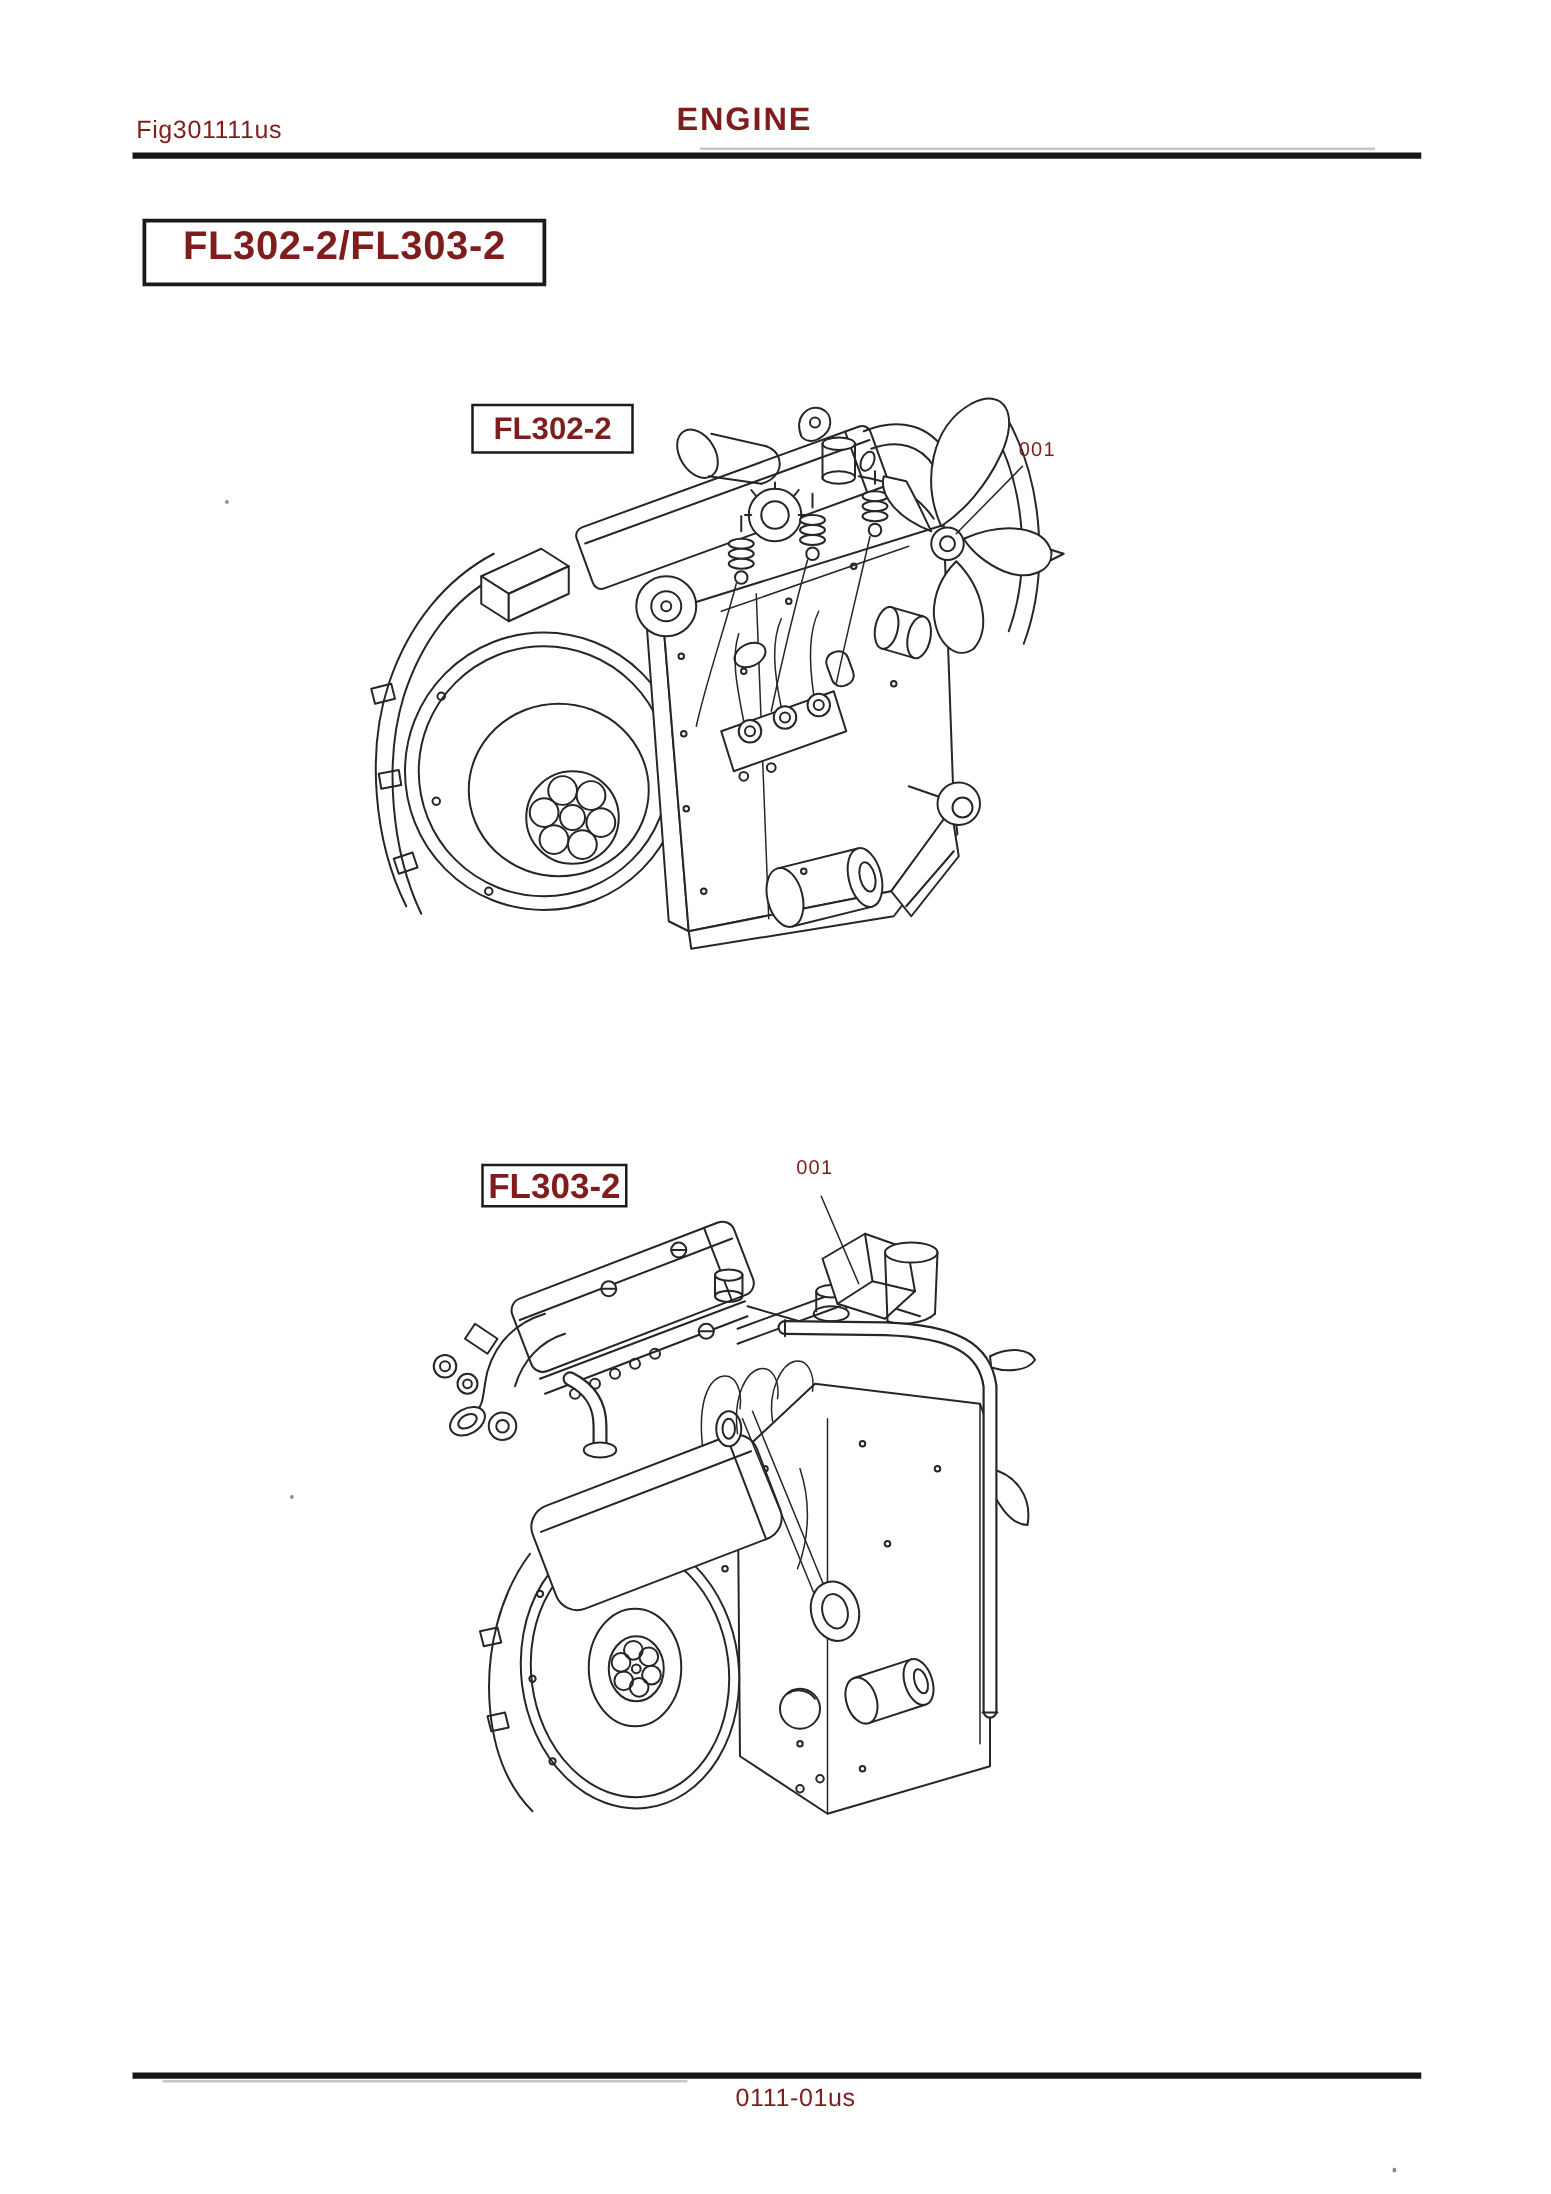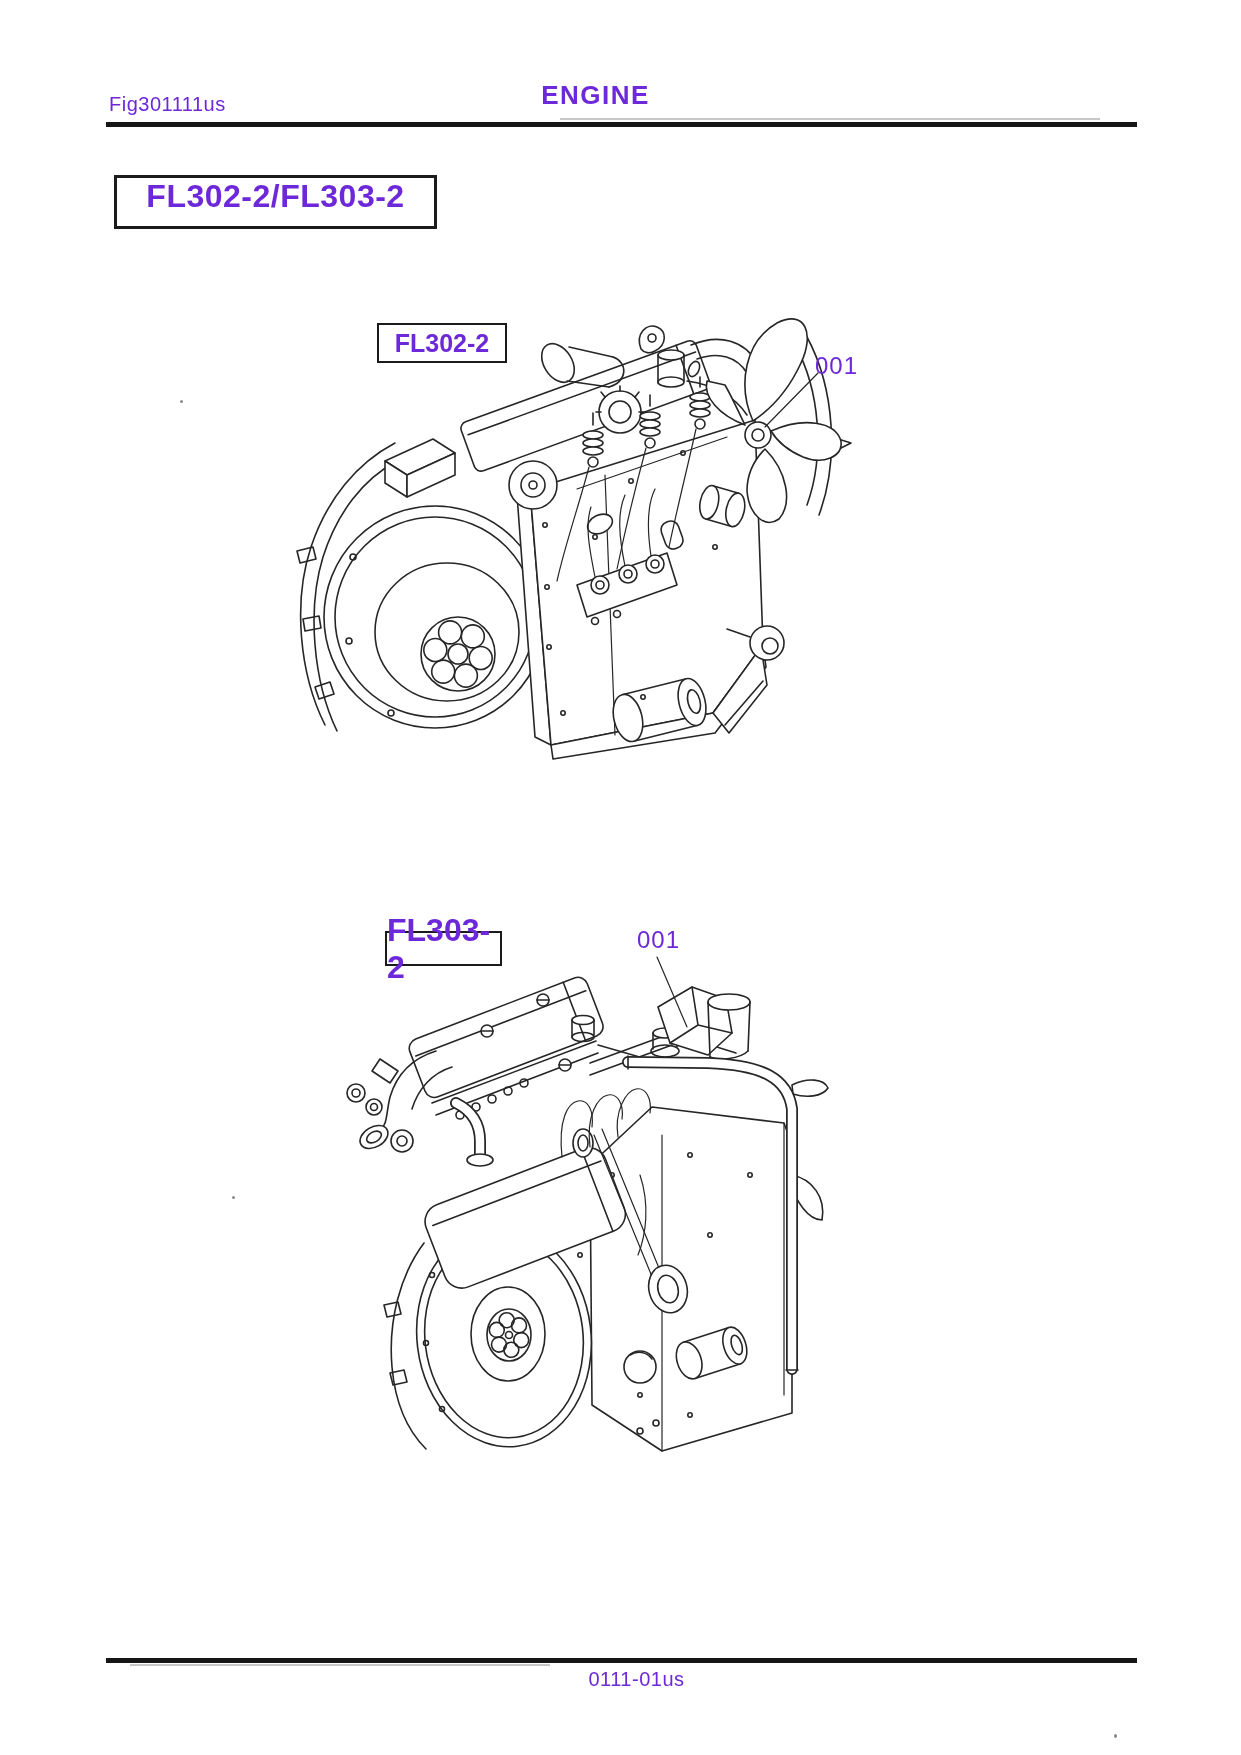--- a/index.html
+++ b/index.html
@@ -1,32 +1,32 @@
 <!DOCTYPE html>
 <html><head>
 <meta charset="utf-8">
 <style>
   html,body{margin:0;padding:0;background:#ffffff;}
   .page{position:relative;width:1241px;height:1755px;background:#ffffff;overflow:hidden;
-        font-family:"Liberation Sans","DejaVu Sans",sans-serif;color:#6d28d9;}
+        font-family:"Liberation Sans","DejaVu Sans",sans-serif;color:#7f1d1d;}
   .abs{position:absolute;}
   .fig-ref{left:109px;top:93px;font-size:20px;letter-spacing:0.5px;font-weight:500;}
   .page-title{left:0;top:80px;width:1241px;text-align:center;font-size:26px;letter-spacing:1.5px;
               font-weight:600;transform:translateX(-25px);}
   .rule{background:#161616;}
   .rule-smear{background:#b9b9b9;opacity:.8;}
   .model-box{left:114px;top:175px;width:317px;height:48px;border:3px solid #1b1b1b;
              display:flex;justify-content:center;
              font-size:32px;font-weight:700;letter-spacing:0.5px;}
   .figure{position:absolute;}
   .fig-label{border:2.5px solid #1b1b1b;display:flex;align-items:center;justify-content:center;
              font-weight:700;background:#fff;}
   .fig-label.one{left:82px;top:38px;width:126px;height:36px;font-size:25px;justify-content:center;}
-  .fig-label.two{left:45px;top:56px;width:113px;height:31px;font-size:32px;}
-  .callout{font-size:24px;font-weight:500;letter-spacing:1px;}
+  .fig-label.two{left:45px;top:56px;width:113px;height:31px;font-size:28px;}
+  .callout{font-size:16px;font-weight:500;letter-spacing:1px;}
   .callout.one{left:520px;top:67px;}
   .callout.two{left:297px;top:51px;}
   .footer-rule{left:106px;top:1658px;width:1031px;height:4.5px;}
   .page-num{left:16px;top:1668px;width:1241px;text-align:center;font-size:20px;letter-spacing:0.5px;font-weight:500;}
   .speck{position:absolute;background:#8a8a8a;border-radius:50%;}
   
   svg .ln path, svg .ln circle, svg .ln ellipse, svg .ln rect, svg .ln line, svg .ln polygon{
     fill:none;stroke:#262626;stroke-width:1.6;stroke-linecap:round;stroke-linejoin:round;}
   svg .ln .fw{fill:#ffffff;}
   svg .ln .pipe-o{stroke-width:12;}

